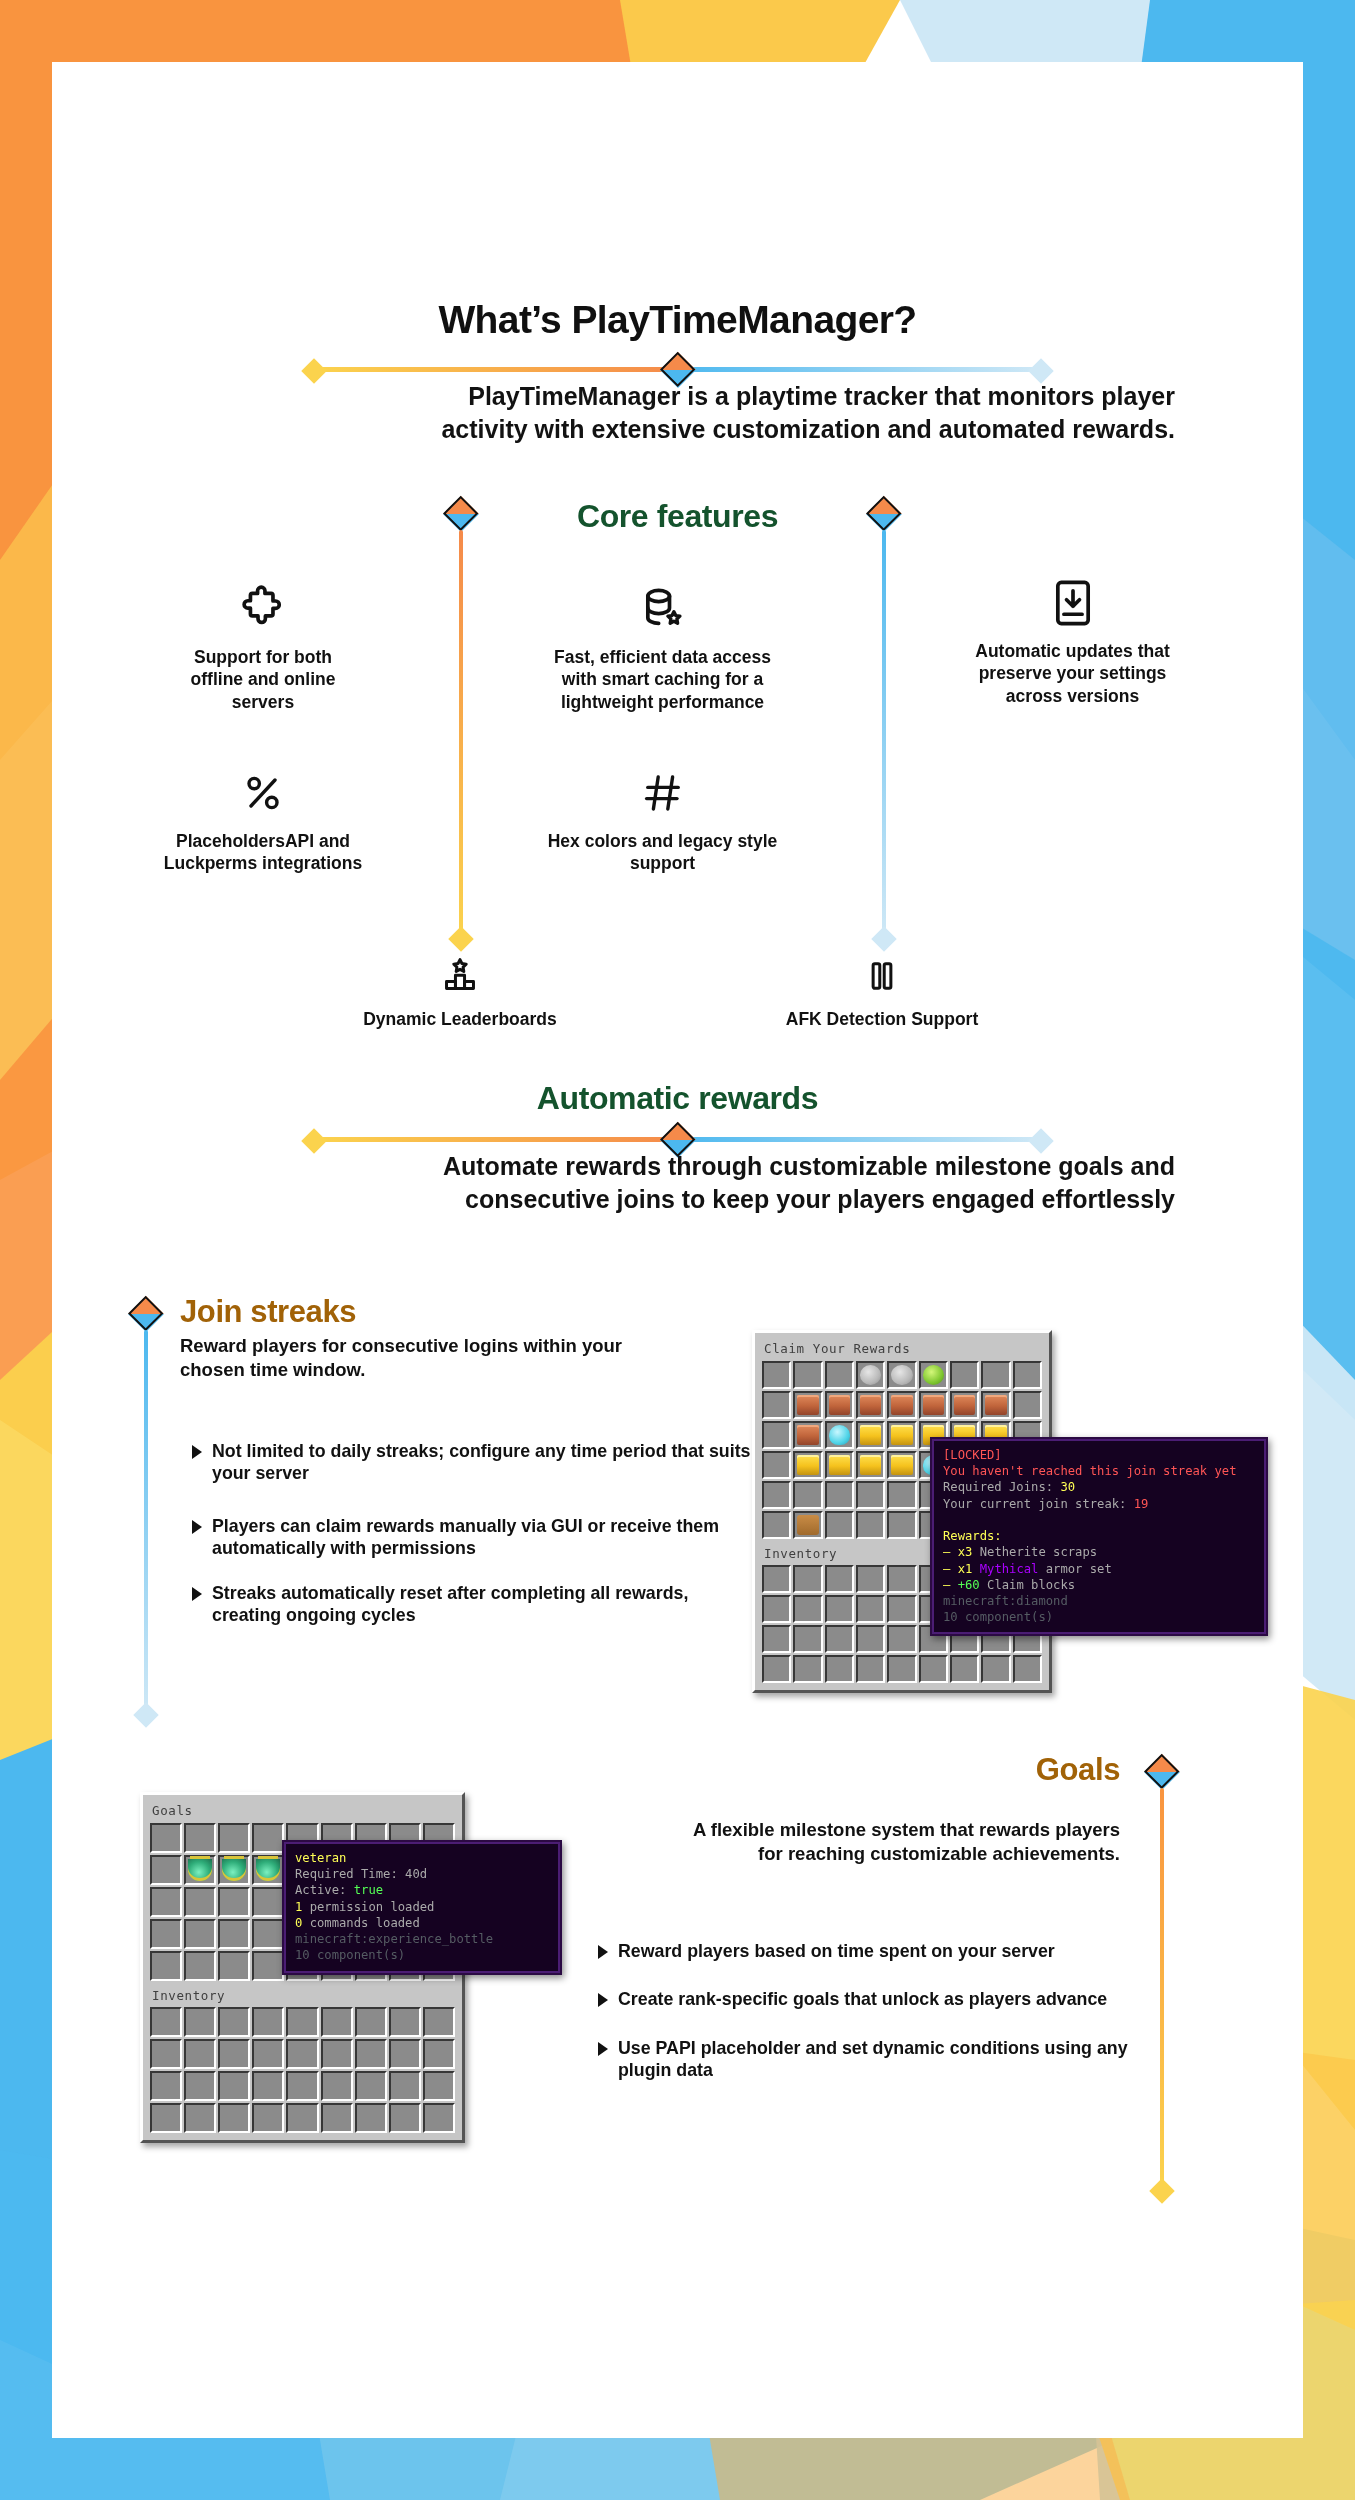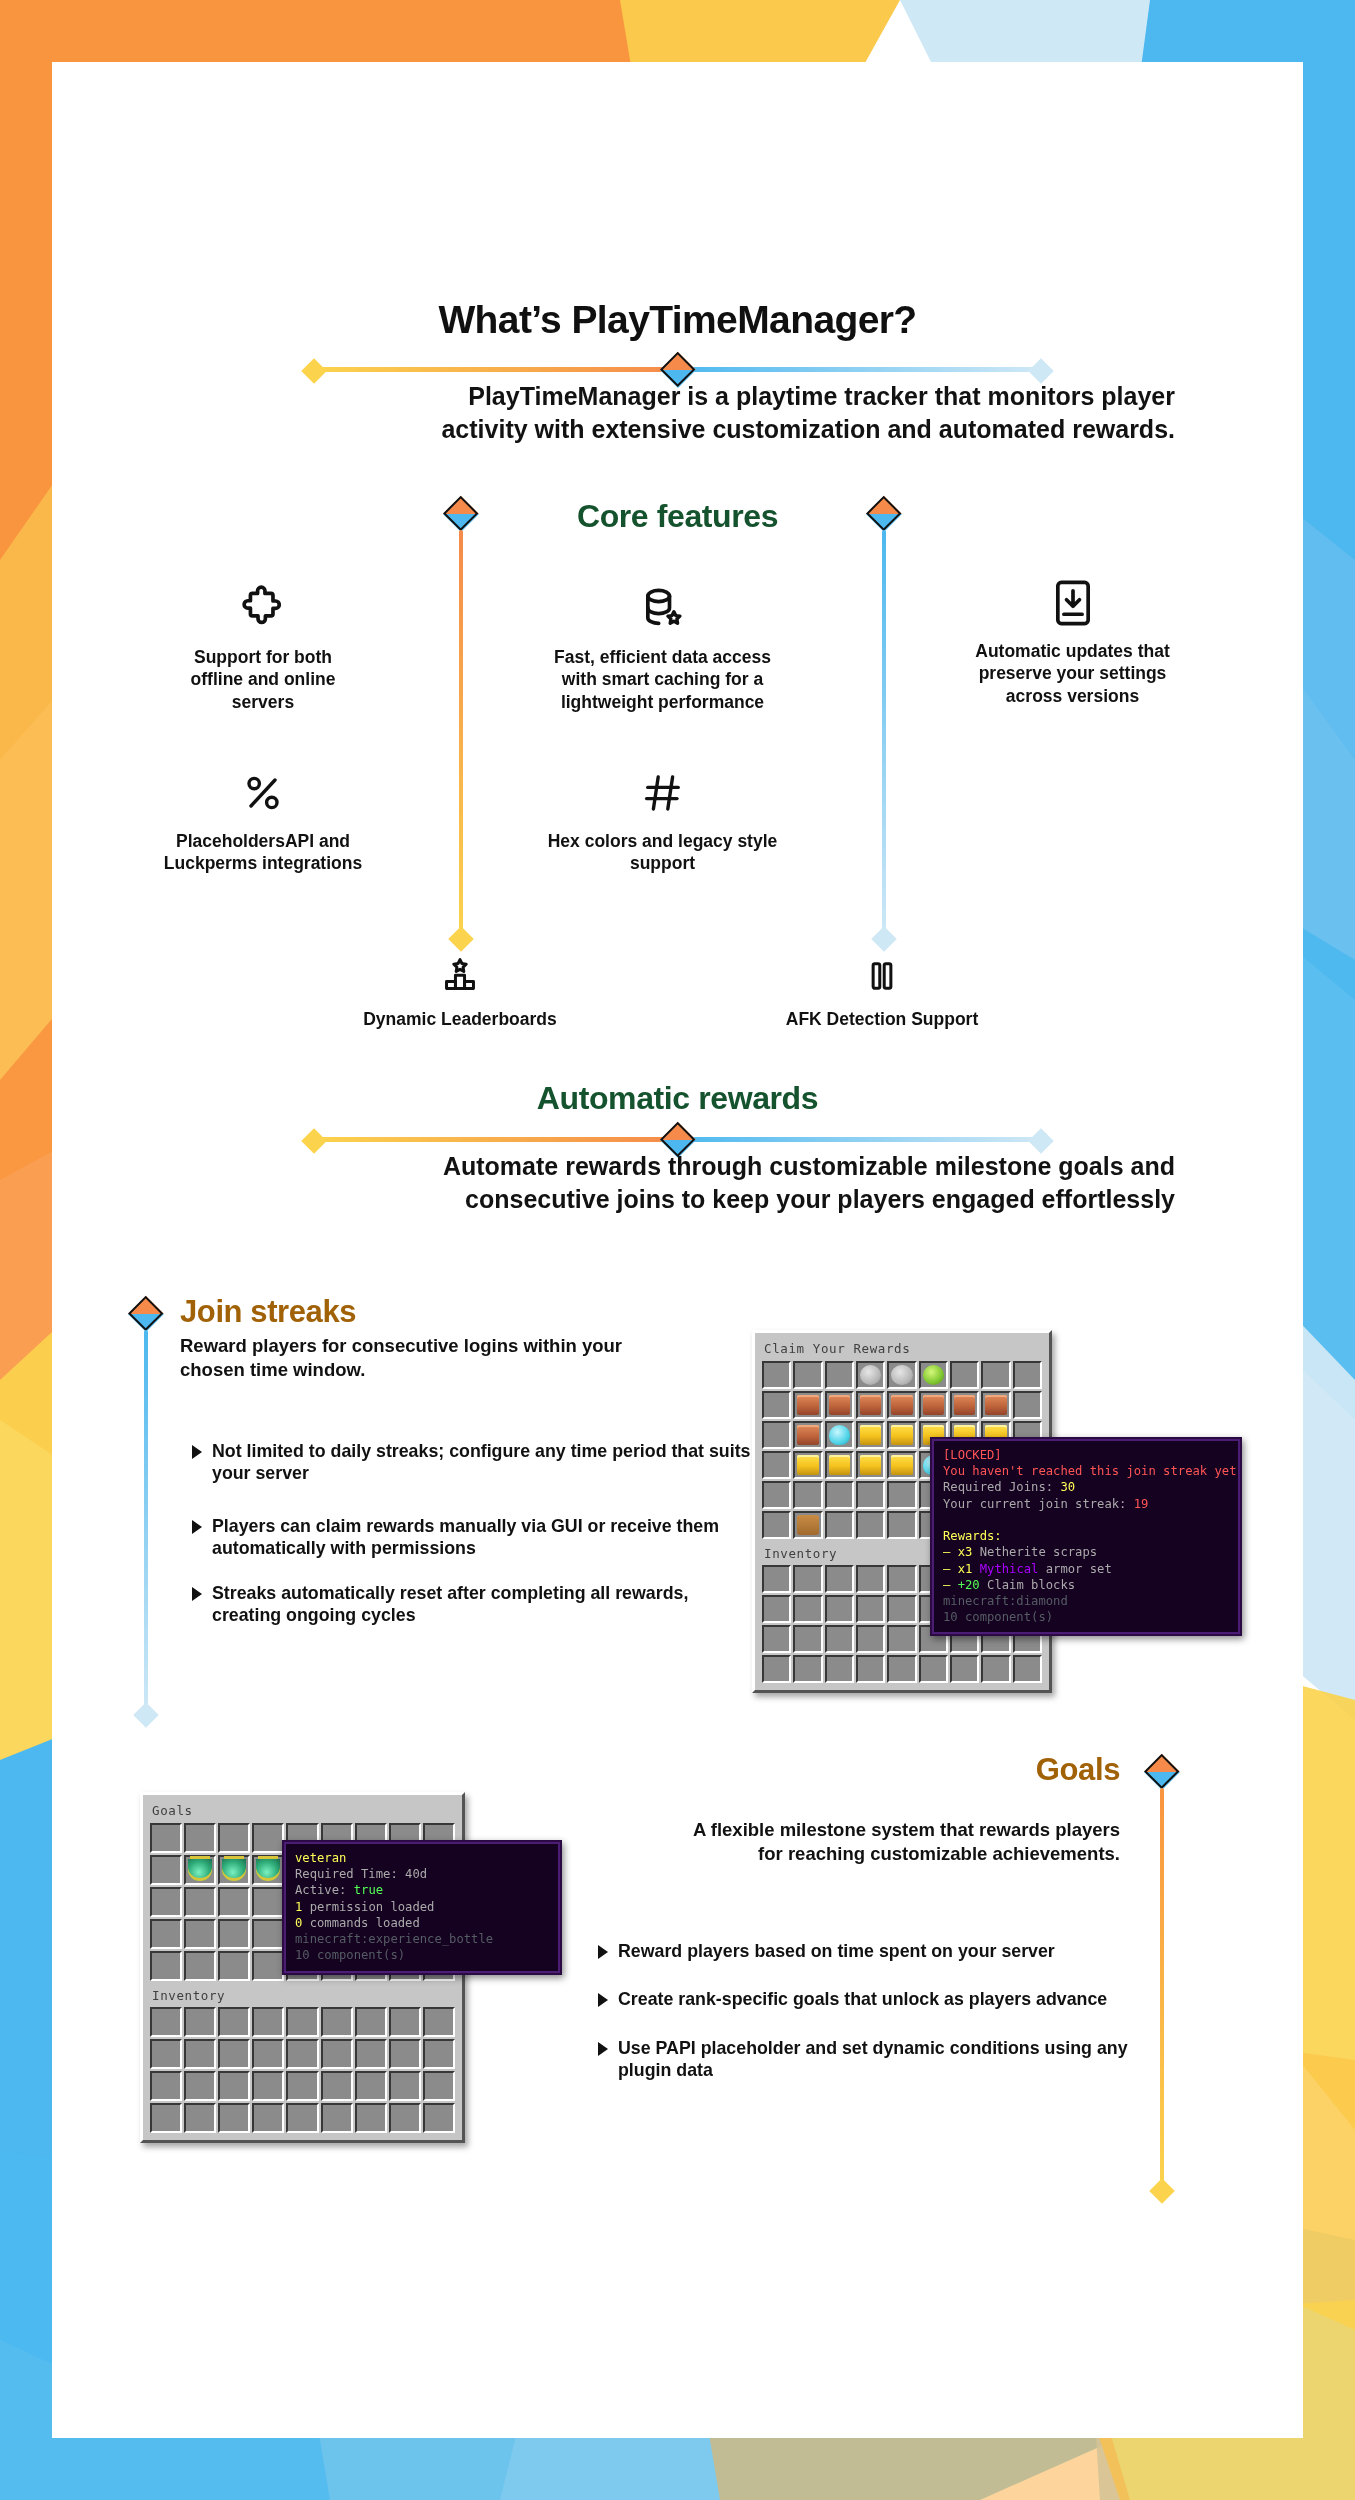--- a/index.html
+++ b/index.html
@@ -471,30 +471,30 @@
           <div class="slot" style="height: 28px;"></div>
           <div class="slot" style="height: 28px;"></div>
           <div class="slot" style="height: 28px;"></div>
           <div class="slot" style="height: 28px;"></div>
           <div class="slot" style="height: 28px;"></div>
           <div class="slot" style="height: 28px;"></div>
           <div class="slot" style="height: 28px;"></div>
         </div>
     </div>
 
-    <div class="tip" id="rewards-tip" style="left:930px;top:1397px;width:312px;">
+    <div class="tip" id="rewards-tip" style="left:930px;top:1397px;width:338px;">
         <div class="ln"><span class="c-red">[LOCKED]</span></div>
         <div class="ln"><span class="c-red">You haven't reached this join streak yet</span></div>
         <div class="ln"><span class="c-gray">Required Joins: </span><span class="c-yellow">30</span></div>
         <div class="ln"><span class="c-gray">Your current join streak: </span><span class="c-red">19</span></div>
         <div class="ln"><span class="c-gray"> </span></div>
         <div class="ln"><span class="c-yellow">Rewards:</span></div>
         <div class="ln"><span class="c-yellow">– </span><span class="c-yellow">x3</span><span class="c-gray"> Netherite scraps</span></div>
         <div class="ln"><span class="c-yellow">– </span><span class="c-yellow">x1 </span><span class="c-purple">Mythical</span><span class="c-gray"> armor set</span></div>
-        <div class="ln"><span class="c-yellow">– </span><span class="c-green">+20</span><span class="c-gray"> Claim blocks</span></div>
+        <div class="ln"><span class="c-yellow">– </span><span class="c-green">+60</span><span class="c-gray"> Claim blocks</span></div>
         <div class="ln"><span class="c-dgray">minecraft:diamond</span></div>
         <div class="ln"><span class="c-dgray">10 component(s)</span></div>
       </div>
 
     <div class="bigdiamond" style="position:absolute;left:1144px;top:1714px;">
       <div class="top"></div>
         <div class="bot"></div>
         <div class="ol"></div>
     </div>
     <div class="vline" style="left:1160px;top:1748px;height:402px;background:linear-gradient(#F9943F,#FBD34D);"></div>

